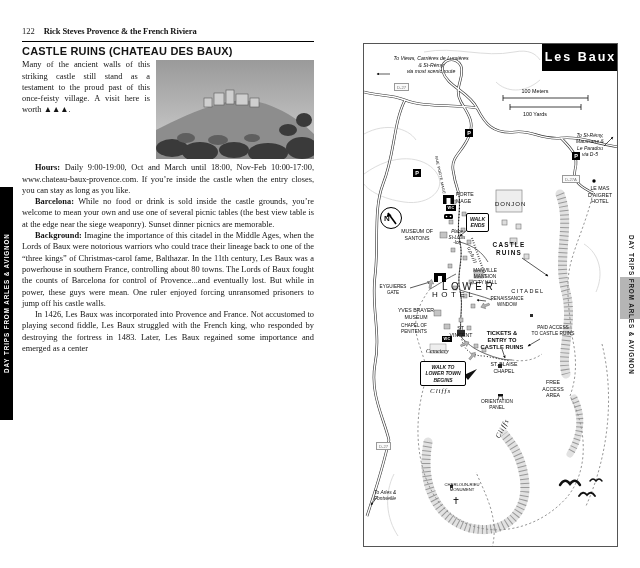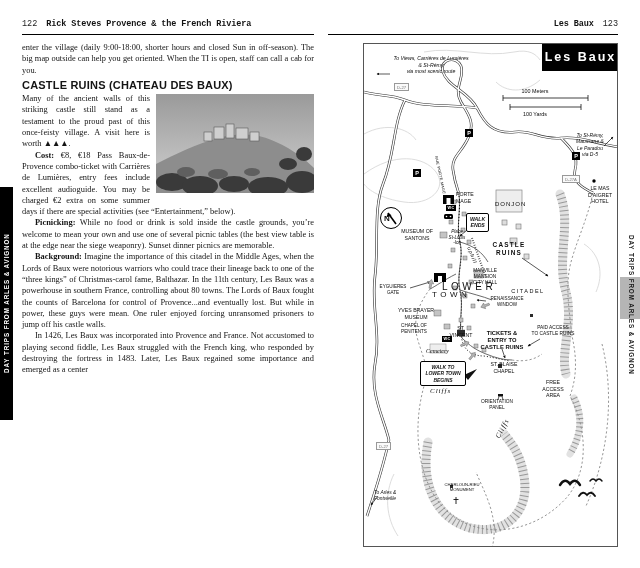--- a/index.html
+++ b/index.html
@@ -1,21 +1,21 @@
 <!DOCTYPE html>
 <html><head>
 <meta charset="utf-8">
 <style>
   * { margin:0; padding:0; box-sizing:border-box; }
   html,body { width:640px; height:568px; }
   body { background:#fff; font-family:"Liberation Serif",serif; color:#141414; }
   .spread { position:relative; width:640px; height:568px; background:#fff; overflow:hidden; }
 
   
-  .page-head { position:absolute; top:19px; font-family:Liberation Mono, monospace;
+  .page-head { position:absolute; top:26px; font-family:Liberation Serif, serif;
                font-size:8.5px; padding-bottom:5px; border-bottom:1.2px solid #000; }
   .head-left  { left:22px;  width:292px; text-align:left; }
   .head-right { left:328px; width:290px; text-align:right; }
   .head-title { font-weight:bold; letter-spacing:-0.1px; }
   .head-num   { font-weight:normal; color:#222; }
   .head-left .head-num { margin-right:9px; }
   .head-right .head-num { margin-left:9px; }
 
   
   .lp-body { position:absolute; left:22px; top:42px; width:292px;
@@ -81,21 +81,20 @@
 
   <div class="page-head head-left">
     <span class="head-num">122</span><span class="head-title">Rick Steves Provence &amp; the French Riviera</span>
   </div>
 
   <div class="tab-left">
     <span>DAY TRIPS FROM ARLES &amp; AVIGNON</span>
   </div>
 
   <div class="lp-body">
-    <p>enter the village (daily 9:00-18:00, shorter hours and closed Sun in off-season). The big map outside can help you get oriented. When the TI is open, staff can call a cab for you.</p>
     <h2 class="subsection">CASTLE RUINS (CHATEAU DES BAUX)</h2>
     <div class="wrapzone">
       <div class="photo">
         <svg width="158" height="99" viewBox="0 0 158 99">
           <defs>
             <linearGradient id="sky" x1="0" y1="0" x2="0" y2="1">
               <stop offset="0" stop-color="#9a9a9a"></stop>
                 <stop offset="1" stop-color="#d2d2d2"></stop>
             </linearGradient>
           </defs>
@@ -118,30 +117,27 @@
             <ellipse cx="148" cy="60" rx="8" ry="7"></ellipse>
           </g>
           <g fill="#5f5f5f">
             <ellipse cx="30" cy="78" rx="9" ry="5"></ellipse>
               <ellipse cx="62" cy="80" rx="10" ry="5"></ellipse>
             <ellipse cx="96" cy="78" rx="8" ry="4"></ellipse>
           </g>
         </svg>
       </div>
       <p>Many of the ancient walls of this striking castle still stand as a testament to the proud past of this once-feisty village. A visit here is worth ▲▲▲.</p>
-      <p class="indent"><span class="lead">Cost: </span><span>€8, €18 Pass Baux-de-Provence combo-ticket with Carrières de Lumières, entry fees include excellent audioguide. You may be charged €2 extra on some summer days if there are special activities (see “Entertainment,” below).</span></p>
     </div>
-    <p class="indent"><span class="lead">Picnicking: </span><span>While no food or drink is sold inside the castle grounds, you’re welcome to mean your own and use one of several picnic tables (the best view table is at the edge near the siege weaponry). Sunset dinner picnics are memorable.</span></p>
+    <p class="indent"><span class="lead">Hours: </span><span>Daily 9:00-19:00, Oct and March until 18:00, Nov-Feb 10:00-17:00, www.chateau-baux-provence.com. If you’re inside the castle when the entry closes, you can stay as long as you like.</span></p>
+    <p class="indent"><span class="lead">Barcelona: </span><span>While no food or drink is sold inside the castle grounds, you’re welcome to mean your own and use one of several picnic tables (the best view table is at the edge near the siege weaponry). Sunset dinner picnics are memorable.</span></p>
     <p class="indent"><span class="lead">Background: </span><span>Imagine the importance of this citadel in the Middle Ages, when the Lords of Baux were notorious warriors who could trace their lineage back to one of the “three kings” of Christmas-carol fame, Balthazar. In the 11th century, Les Baux was a powerhouse in southern France, controlling about 80 towns. The Lords of Baux fought the counts of Barcelona for control of Provence...and eventually lost. But while in power, these guys were mean. One ruler enjoyed forcing unransomed prisoners to jump off his castle walls.</span></p>
     <p class="indent">In 1426, Les Baux was incorporated into Provence and France. Not accustomed to playing second fiddle, Les Baux struggled with the French king, who responded by destroying the fortress in 1483. Later, Les Baux regained some importance and emerged as a center</p>
   </div>
 
-  <div class="page-head head-right">
-    <span class="head-title">Les Baux</span><span class="head-num">123</span>
-  </div>
 
   <div class="tab-right">
     <div class="tab-shade"></div>
     <span>DAY TRIPS FROM ARLES &amp; AVIGNON</span>
   </div>
 
   <div class="map-box">
 
     <svg width="255" height="504" viewBox="0 0 255 504">
       <defs>
@@ -338,21 +334,21 @@
 St-Louis
 -Ice</div>
     <div class="ml" style="left:131px; top:157px; width:30px; font-size:6px; letter-spacing:1px;">DONJON</div>
     <div class="ml" style="left:30px; top:184px; width:46px;">MUSEUM OF
 SANTONS</div>
     <div class="ml bold" style="left:122px; top:197px; width:46px; font-size:6.4px; letter-spacing:1.2px;">CASTLE
 RUINS</div>
     <div class="ml it" style="left:108px; top:202px; transform:rotate(68deg); transform-origin:left top; font-size:5px; letter-spacing:1px;">uphill</div>
     <div class="ml" style="left:74px; top:112px; transform:rotate(78deg); transform-origin:left top; font-size:3.8px; letter-spacing:0.3px;">RUE PORTE MAGE</div>
     <div class="ml" style="left:62px; top:237px; font-size:10px; letter-spacing:3.5px;padding-left:16px;">LOWER</div>
-    <div class="ml" style="left:68px; top:246px; font-size:8px; letter-spacing:3.5px;">TOWN</div>
+    <div class="ml" style="left:68px; top:246px; font-size:8px; letter-spacing:3.5px;">HOTEL</div>
     <div class="ml" style="left:104px; top:224px; width:34px; font-size:4.8px;">MANVILLE
 MANSION
 CITY HALL</div>
     <div class="ml" style="left:12px; top:240px; width:34px; font-size:4.6px;">EYGUIERES
 GATE</div>
     <div class="ml" style="left:144px; top:244px; width:40px; font-size:5.5px; letter-spacing:1.5px;">CITADEL</div>
     <div class="ml" style="left:122px; top:252px; width:42px; font-size:4.6px;">RENAISSANCE
 WINDOW</div>
     <div class="ml" style="left:28px; top:263px; width:48px;">YVES BRAYER
 MUSEUM</div>

